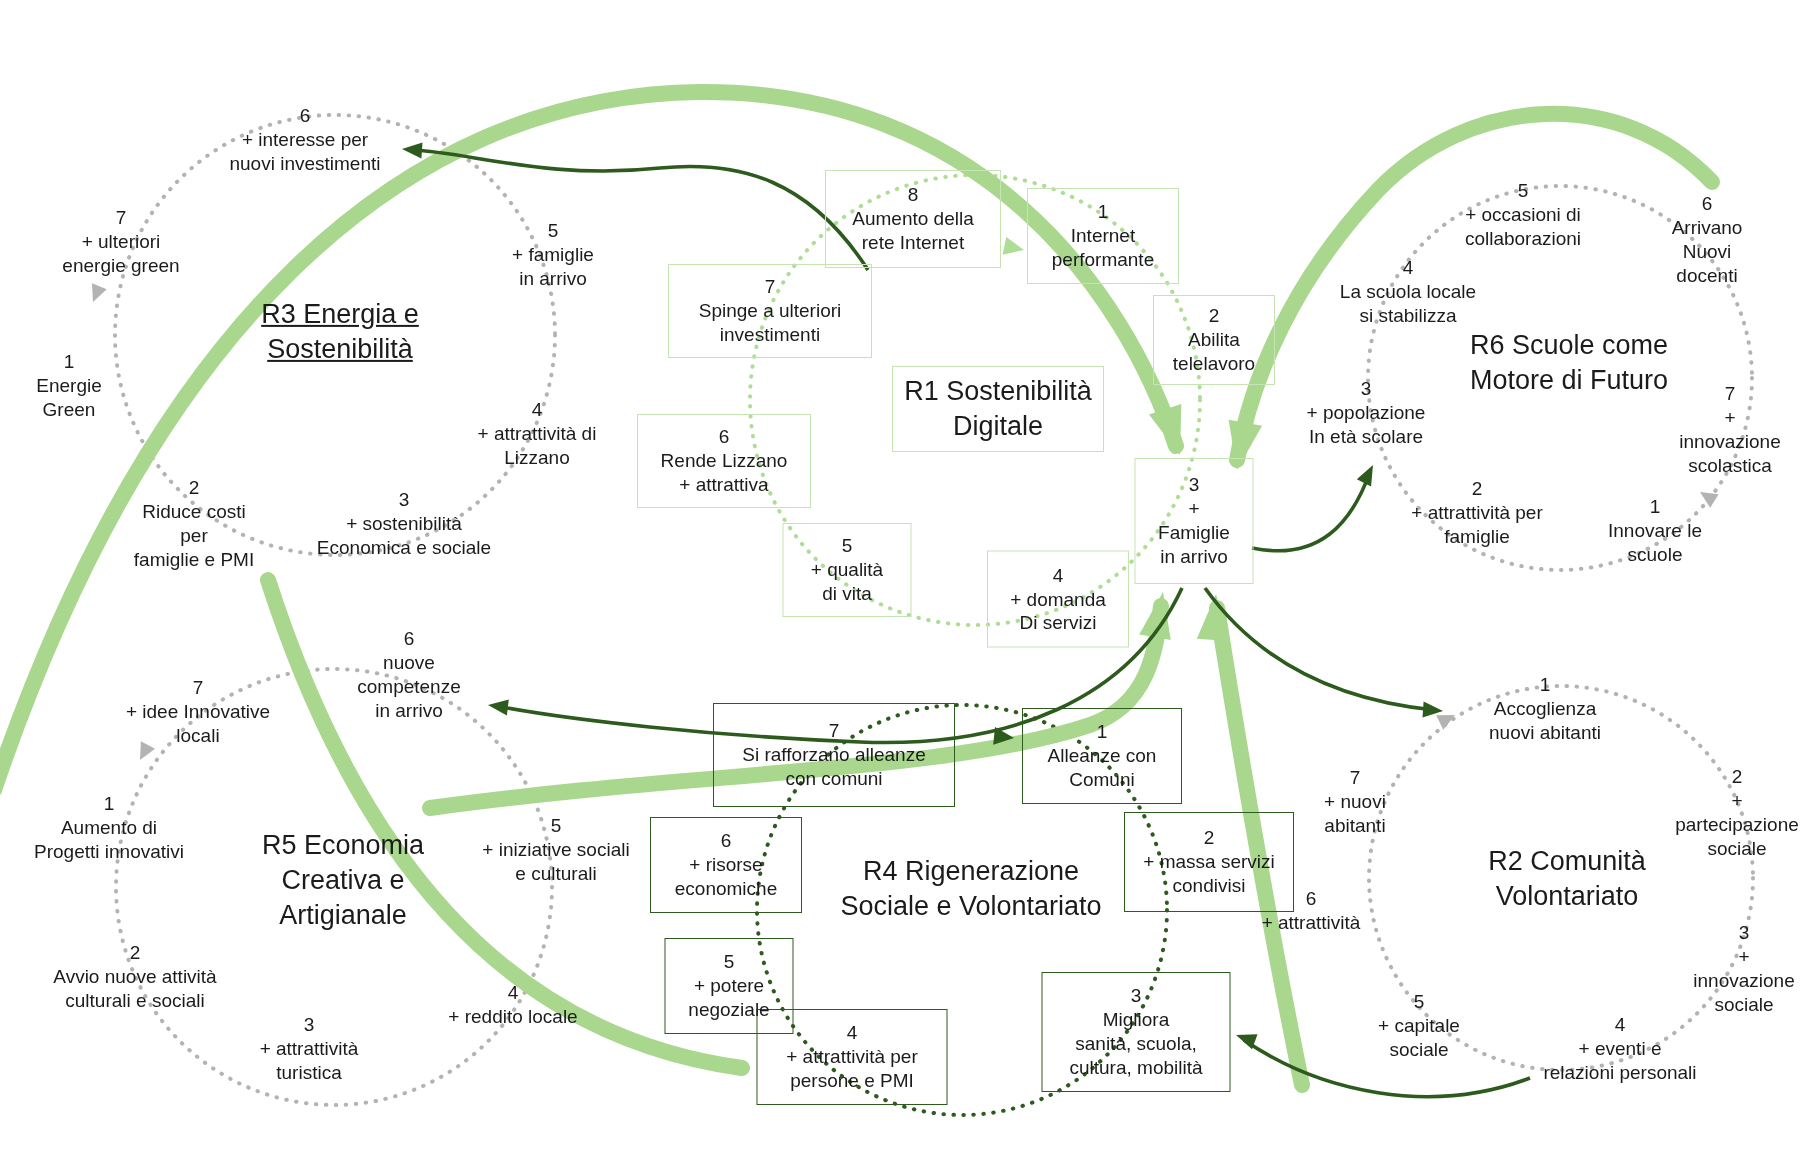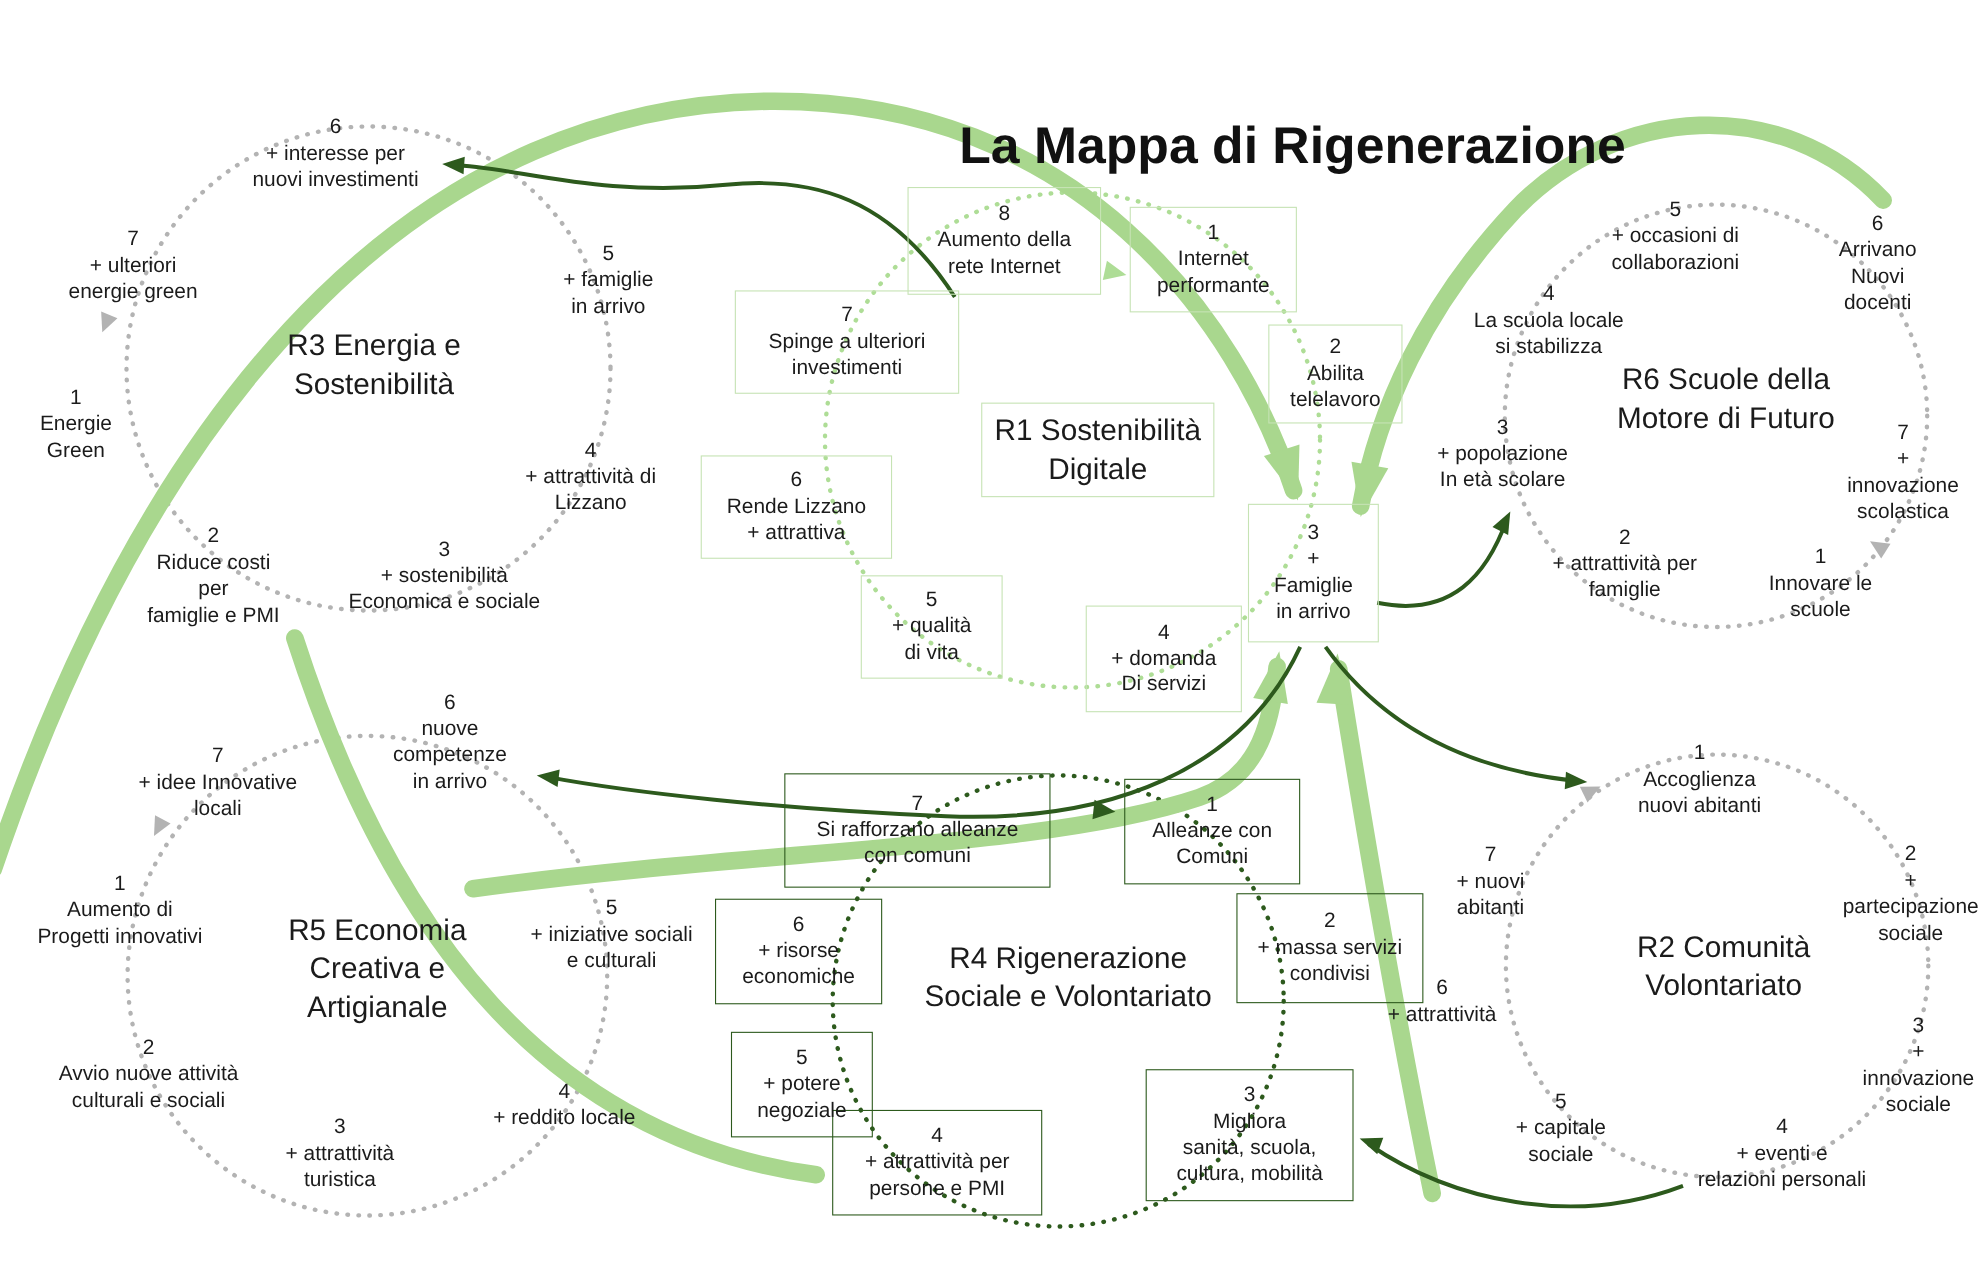--- a/index.html
+++ b/index.html
@@ -68,24 +68,23 @@
     <g>
       <polygon class="head-gray" points="0,0 -17,8 -17,-8" transform="translate(93,302) rotate(112)"></polygon>
       <polygon class="head-gray" points="0,0 -17,8 -17,-8" transform="translate(140,760) rotate(118)"></polygon>
       <polygon class="head-gray" points="0,0 -17,8 -17,-8" transform="translate(1700,492) rotate(212)"></polygon>
       <polygon class="head-gray" points="0,0 -17,8 -17,-8" transform="translate(1455,715) rotate(-26)"></polygon>
       <polygon class="head-lgdot" points="0,0 -20,9 -20,-9" transform="translate(1024,250) rotate(12)"></polygon>
       <polygon class="head-dg" points="0,0 -20,9 -20,-9" transform="translate(1014,738) rotate(6)"></polygon>
     </g>
   </svg>
 
-  <div class="title" style="left:1175px;top:132px">La Mappa di Rigenerazione</div>
 
   <div id="nodes-layer">
-      <div class="loop-label" style="left: 340px; top: 332px;">R3 Energia e
+      <div class="loop-label" style="left: 340px; top: 332px; text-decoration: underline;">R3 Energia e
 Sostenibilità</div>
       <div class="node" style="left: 305px; top: 140px;">6
 + interesse per
 nuovi investimenti</div>
       <div class="node" style="left: 121px; top: 242px;">7
 + ulteriori
 energie green</div>
       <div class="node" style="left: 69px; top: 386px;">1
 Energie
 Green</div>
@@ -122,21 +121,21 @@
 Di servizi</div>
       <div class="node boxed-light" style="left: 847px; top: 570px; width: 127px; height: 92px;">5
 + qualità
 di vita</div>
       <div class="node boxed-light" style="left: 724px; top: 461px; width: 172px; height: 92px;">6
 Rende Lizzano
 + attrattiva</div>
       <div class="node boxed-light" style="left: 770px; top: 311px; width: 202px; height: 92px;">7
 Spinge a ulteriori
 investimenti</div>
-      <div class="loop-label" style="left: 1569px; top: 363px;">R6 Scuole della
+      <div class="loop-label" style="left: 1569px; top: 363px;">R6 Scuole come
 Motore di Futuro</div>
       <div class="node" style="left: 1523px; top: 215px;">5
 + occasioni di
 collaborazioni</div>
       <div class="node" style="left: 1707px; top: 240px;">6
 Arrivano
 Nuovi docenti</div>
       <div class="node" style="left: 1408px; top: 292px;">4
 La scuola locale
 si stabilizza</div>

